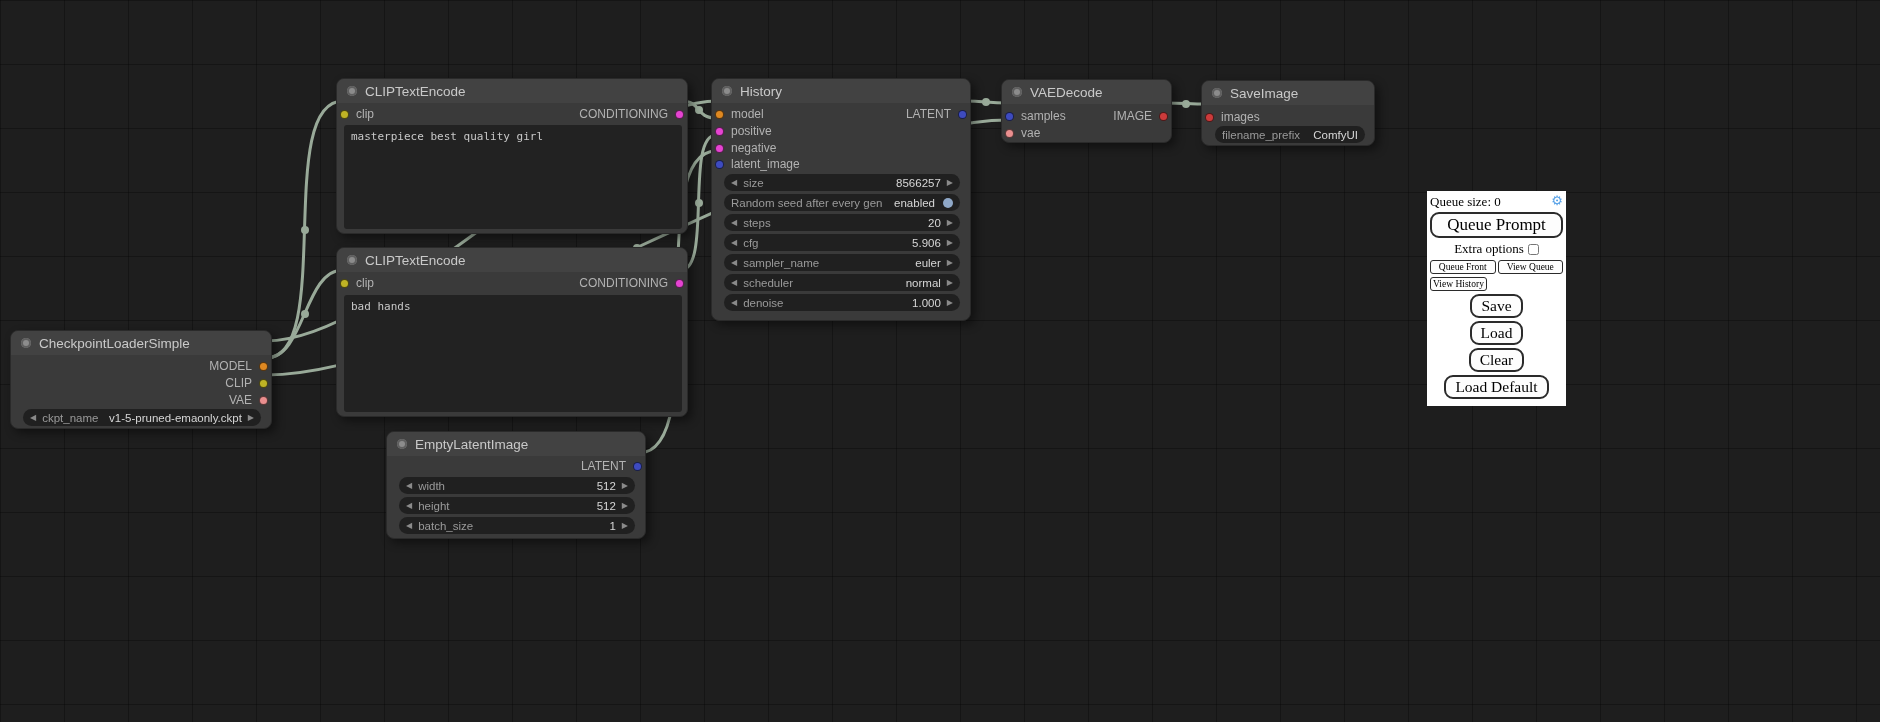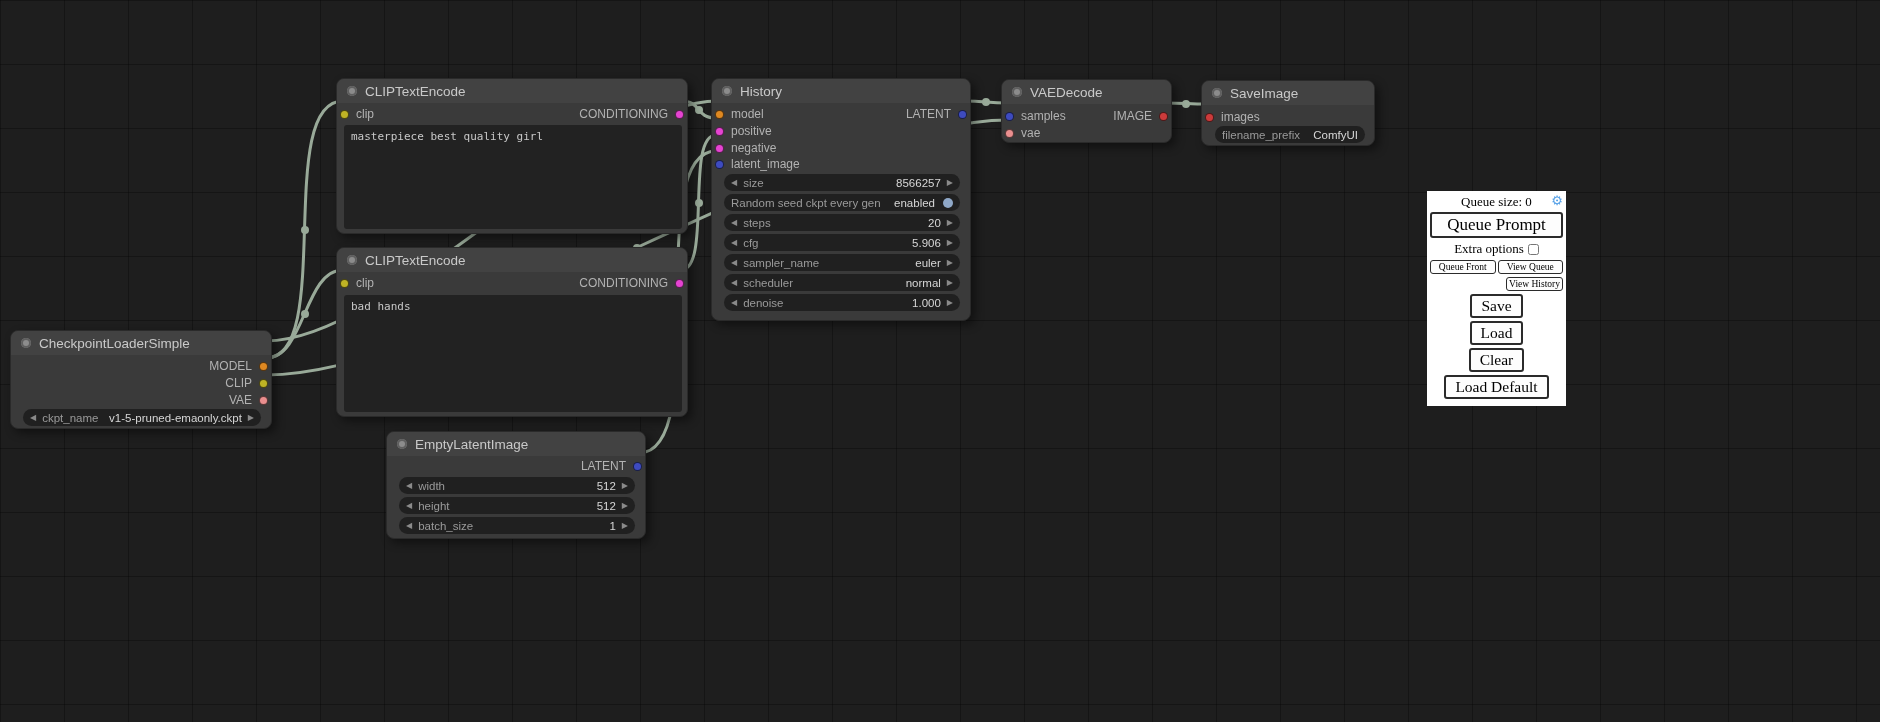--- a/index.html
+++ b/index.html
@@ -52,30 +52,30 @@
     color:#c8c8c8;font-family:"DejaVu Sans Mono",monospace;font-size:11px;
     line-height:1.25;padding:5px 7px;white-space:pre-wrap;overflow:hidden;
   }
   
   .menu{
     position:absolute;left:1427px;top:191px;width:139px;z-index:5;
     background:#ffffff;color:#000;box-sizing:border-box;
     font-family:"Liberation Serif",serif;
     padding:3px 3px 7px;display:flex;flex-direction:column;align-items:center;gap:3px;
   }
-  .menu-header{width:100%;position:relative;text-align:center;font-size:13px;line-height:15px;}
+  .menu-header{width:100%;position:relative;font-size:13px;line-height:15px;}
   .gear{position:absolute;right:0;top:0;font-size:13px;color:#57a2e8;cursor:pointer;line-height:13px;}
   .menu button{
     font-family:"Liberation Serif",serif;color:#000;background:#fdfdfd;
-    border:1.5px solid #2b2b2b;border-radius:3px;cursor:pointer;
+    border:1.5px solid #2b2b2b;border-radius:9px;cursor:pointer;
   }
   .queue-prompt{width:100%;font-size:17px;padding:1px 0;border-width:2px !important;}
   .extra-row{display:flex;align-items:center;gap:4px;font-size:13px;}
   .extra-row input{width:11px;height:11px;margin:0;}
-  .small-row{display:flex;width:100%;gap:2px;justify-content:flex-end;}
+  .small-row{display:flex;width:100%;gap:2px;justify-content:space-between;}
   .small-row.full button{flex:1;}
   .menu .sbtn{font-size:9.5px;padding:1px 2px;border-radius:3px;border-width:1px;}
   .menu .mbtn{font-size:15.5px;padding:1px 9px;border-width:2px;}
 </style>
 </head>
 <body>
 
 <div class="canvas">
 
   <svg class="wires" width="1880" height="722" viewBox="0 0 1880 722">
@@ -186,21 +186,21 @@
       <span class="port-dot" style="background-color: rgb(62, 75, 191);"></span>
     </div>
 
     <div class="widget" style="top:95px;left:12px;width:236px">
       <span class="arrow">◀</span>
       <span class="wlabel">size</span>
       <span class="wvalue">8566257</span>
       <span class="arrow">▶</span>
     </div>
     <div class="widget" style="top:115px;left:12px;width:236px">
-      <span class="wlabel">Random seed ckpt every gen</span>
+      <span class="wlabel">Random seed after every gen</span>
       <span class="wvalue">enabled</span>
       <span class="toggle-knob" style="background-color: rgb(143, 168, 200);"></span>
     </div>
     <div class="widget" style="top:135px;left:12px;width:236px">
       <span class="arrow">◀</span>
       <span class="wlabel">steps</span>
       <span class="wvalue">20</span>
       <span class="arrow">▶</span>
     </div>
     <div class="widget" style="top:155px;left:12px;width:236px">

